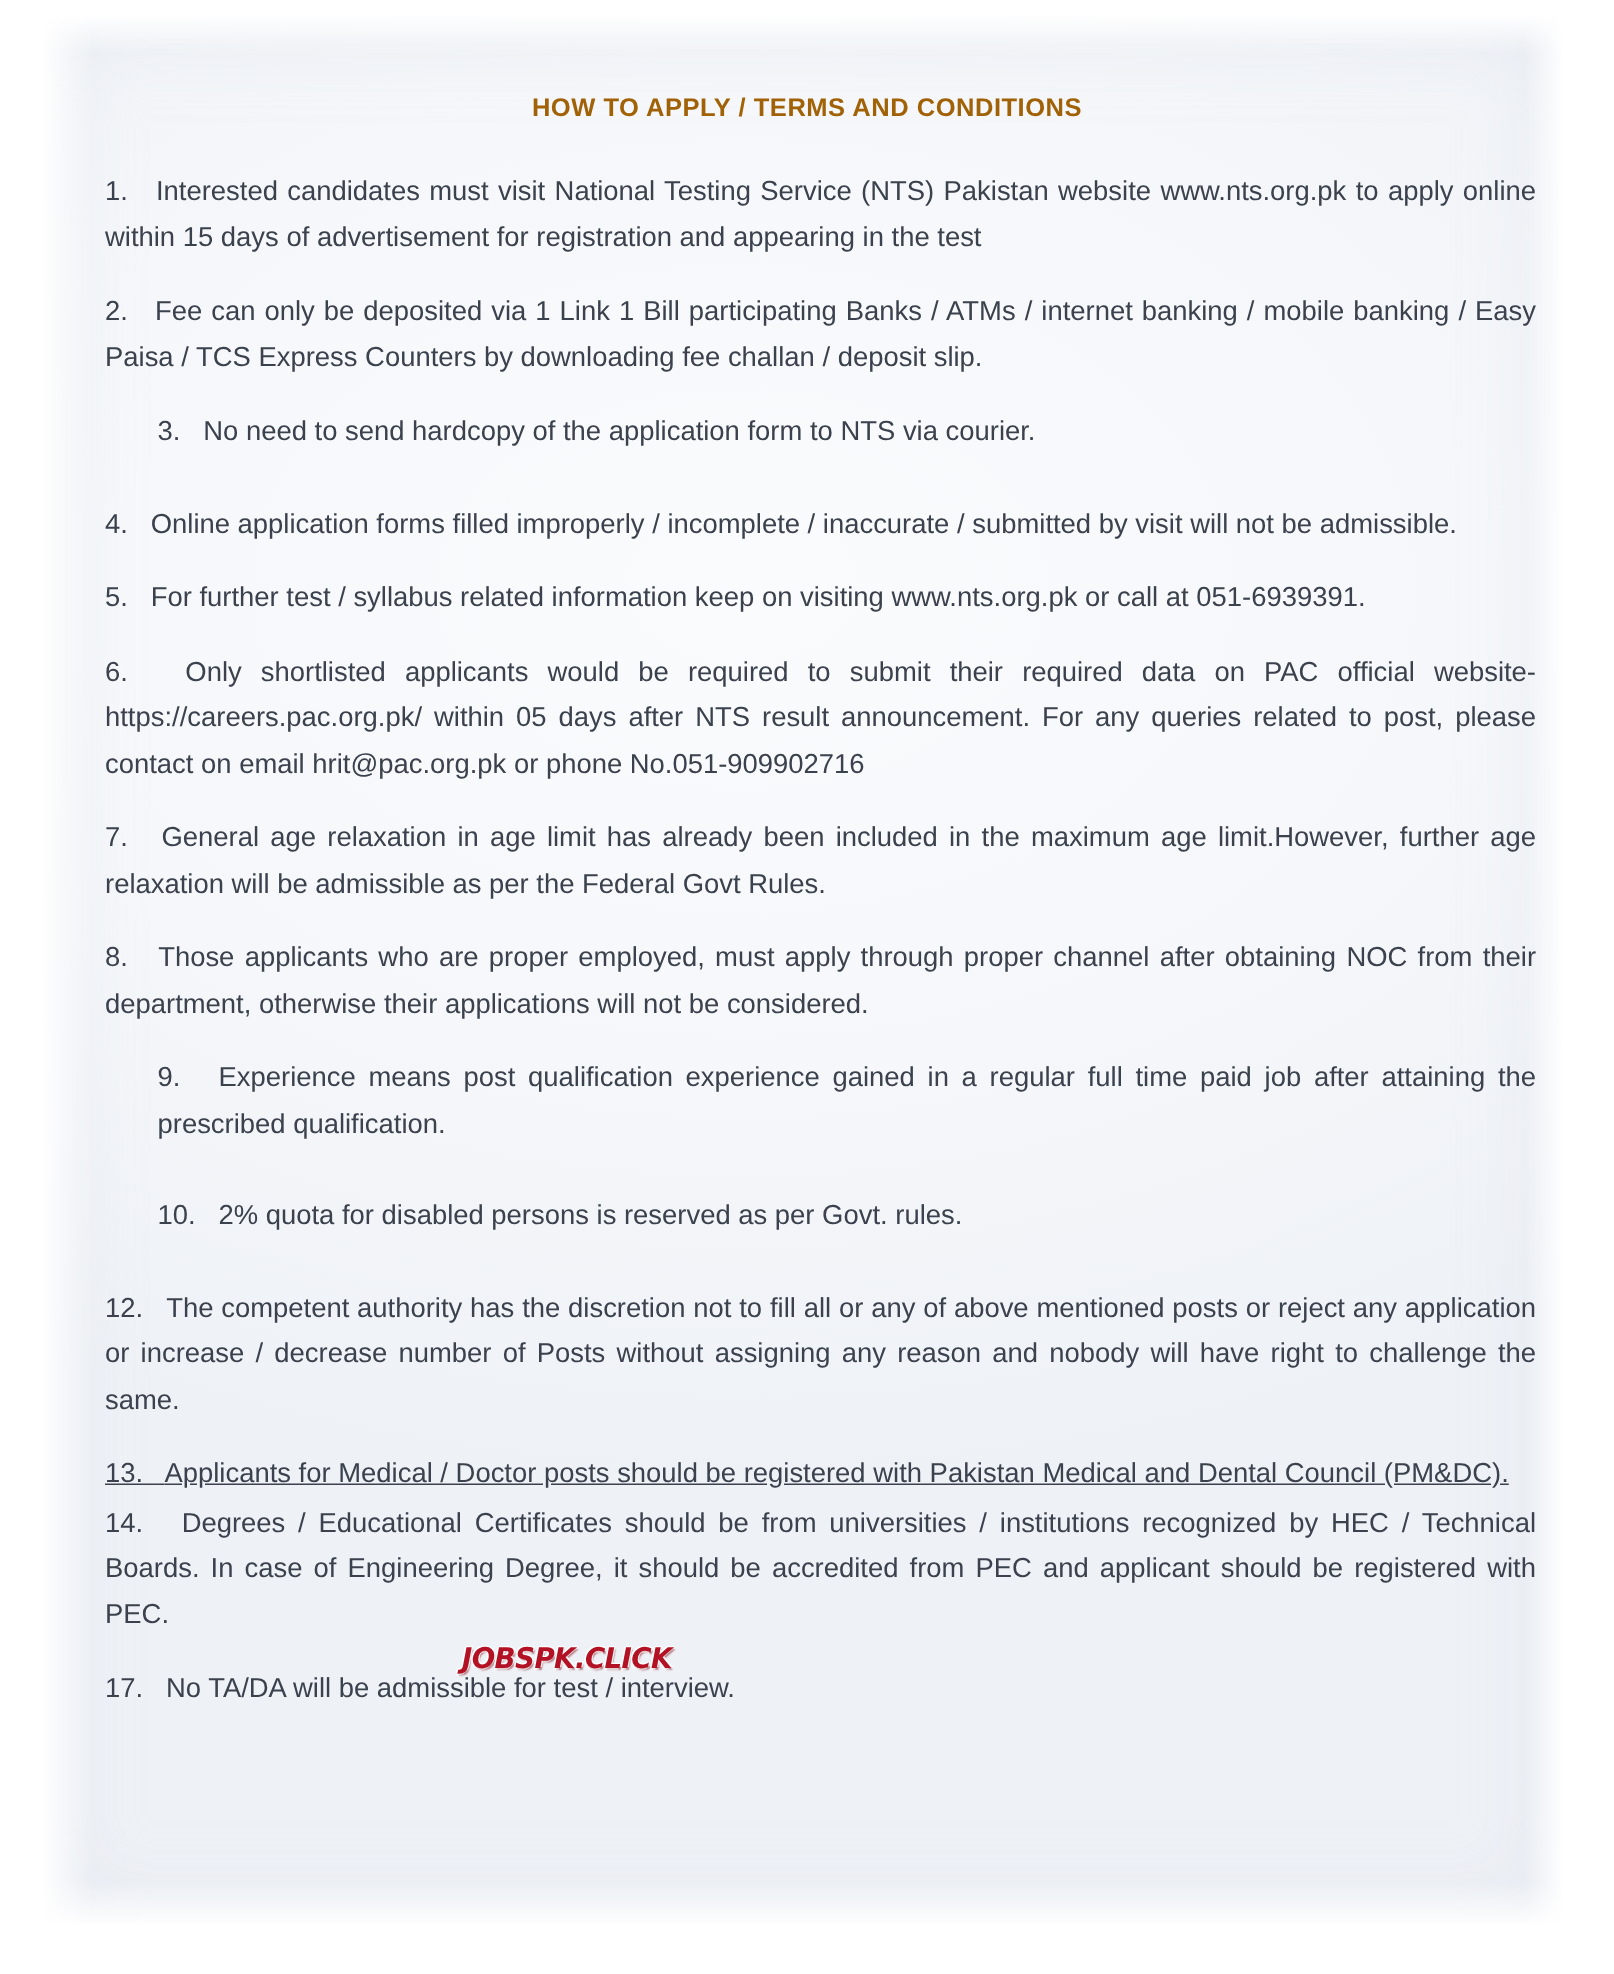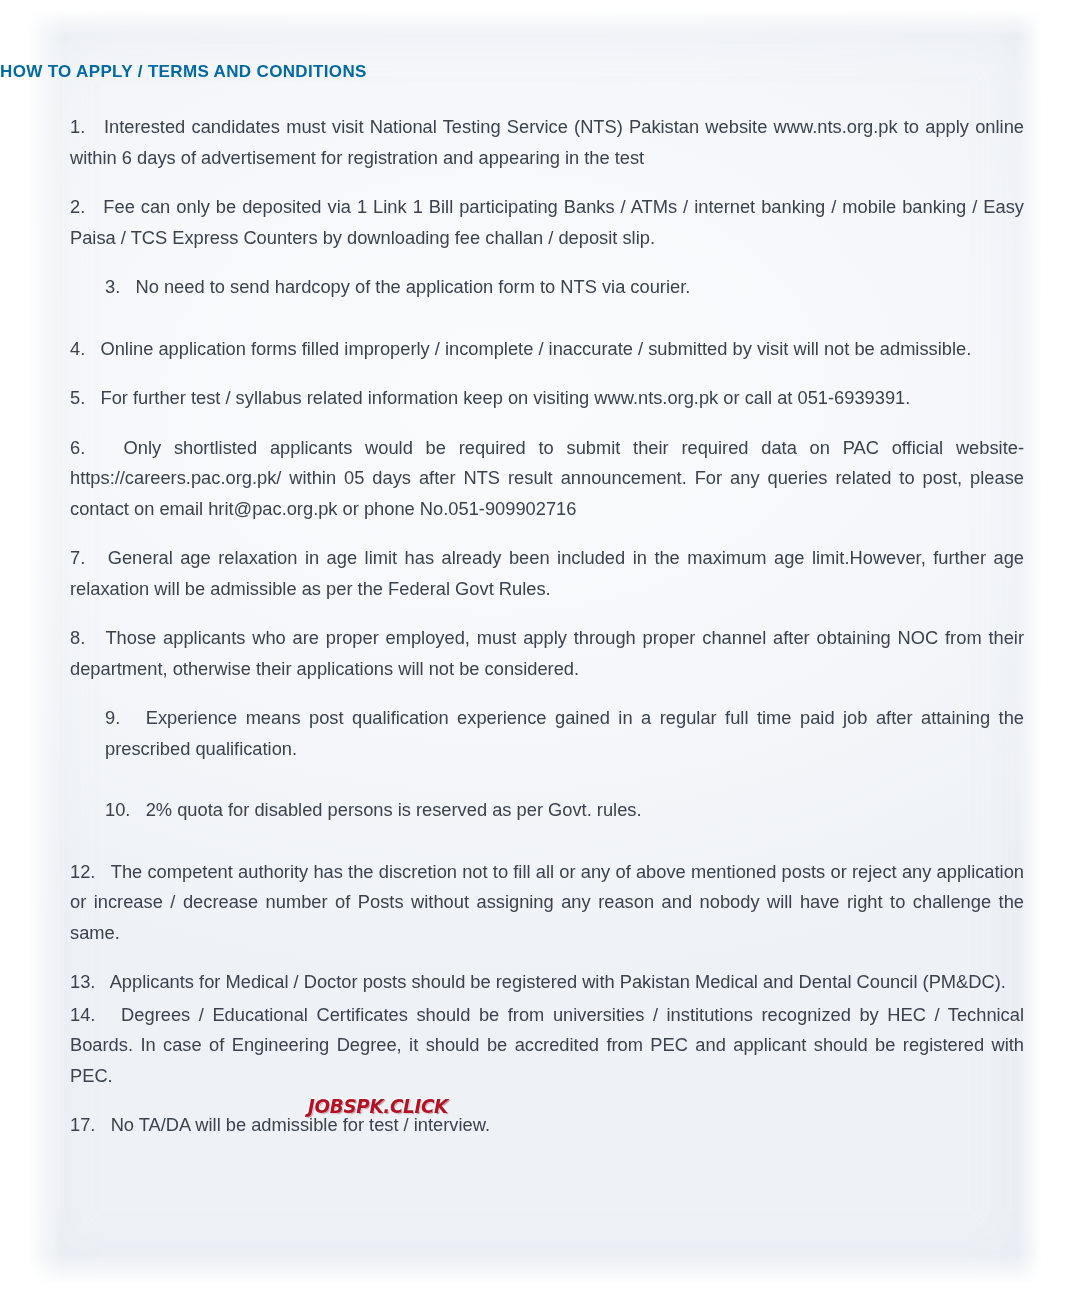--- a/index.html
+++ b/index.html
@@ -46,24 +46,25 @@
     top: 0;
     width: 1076px;
     height: 1316px;
   }
 
   .page-title {
     position: absolute;
     left: 0;
     top: 62px;
     width: 1076px;
+    text-align: center;
     font-size: 17px;
     font-weight: bold;
     letter-spacing: 0.35px;
-    color: #0369a1;
+    color: #a16207;
   }
 
   .clauses {
     position: absolute;
     left: 70px;
     top: 112px;
     width: 954px;
   }
 
   .clause {
@@ -71,21 +72,21 @@
     line-height: 30.5px;
     color: #3b424d;
     text-align: justify;
     text-justify: inter-word;
     margin: 0 0 19px 0;
     -webkit-font-smoothing: antialiased;
   }
   .clause:last-child { margin-bottom: 0; }
 
   
-  .clause.tight { margin-bottom: 2px; }
+  .clause.tight { margin-bottom: 2px; text-decoration: underline; }
   
   .clause.loose { margin-bottom: 31px; margin-left: 35px; }
 
   .num {
     white-space: pre;
   }
 
   
   #watermark {
     position: absolute;
@@ -110,21 +111,21 @@
 </head>
 <body>
 
 <div id="scan-page"></div>
 
 <div id="doc">
 
   <div class="page-title">HOW TO APPLY / TERMS AND CONDITIONS</div>
 
   <div class="clauses">
-      <p class="clause"><span class="num">1.&nbsp;&nbsp; </span><span>Interested candidates must visit National Testing Service (NTS) Pakistan website www.nts.org.pk to apply online within 6 days of advertisement for registration and appearing in the test</span></p>
+      <p class="clause"><span class="num">1.&nbsp;&nbsp; </span><span>Interested candidates must visit National Testing Service (NTS) Pakistan website www.nts.org.pk to apply online within 15 days of advertisement for registration and appearing in the test</span></p>
       <p class="clause"><span class="num">2.&nbsp;&nbsp; </span><span>Fee can only be deposited via 1 Link 1 Bill participating Banks / ATMs / internet banking / mobile banking / Easy Paisa / TCS Express Counters by downloading fee challan / deposit slip.</span></p>
       <p class="clause loose"><span class="num">3.&nbsp;&nbsp; </span><span>No need to send hardcopy of the application form to NTS via courier.</span></p>
       <p class="clause"><span class="num">4.&nbsp;&nbsp; </span><span>Online application forms filled improperly / incomplete / inaccurate / submitted by visit will not be admissible.</span></p>
       <p class="clause"><span class="num">5.&nbsp;&nbsp; </span><span>For further test / syllabus related information keep on visiting www.nts.org.pk or call at 051-6939391.</span></p>
       <p class="clause"><span class="num">6.&nbsp;&nbsp; </span><span>Only shortlisted applicants would be required to submit their required data on PAC official website- https://careers.pac.org.pk/ within 05 days after NTS result announcement. For any queries related to post, please contact on email hrit@pac.org.pk or phone No.051-909902716</span></p>
       <p class="clause"><span class="num">7.&nbsp;&nbsp; </span><span>General age relaxation in age limit has already been included in the maximum age limit.However, further age relaxation will be admissible as per the Federal Govt Rules.</span></p>
       <p class="clause"><span class="num">8.&nbsp;&nbsp; </span><span>Those applicants who are proper employed, must apply through proper channel after obtaining NOC from their department, otherwise their applications will not be considered.</span></p>
       <p class="clause loose"><span class="num">9.&nbsp;&nbsp; </span><span>Experience means post qualification experience gained in a regular full time paid job after attaining the prescribed qualification.</span></p>
       <p class="clause loose"><span class="num">10.&nbsp;&nbsp; </span><span>2% quota for disabled persons is reserved as per Govt. rules.</span></p>
       <p class="clause"><span class="num">12.&nbsp;&nbsp; </span><span>The competent authority has the discretion not to fill all or any of above mentioned posts or reject any application or  increase / decrease number of Posts without assigning any reason and nobody will have right to challenge the same.</span></p>

